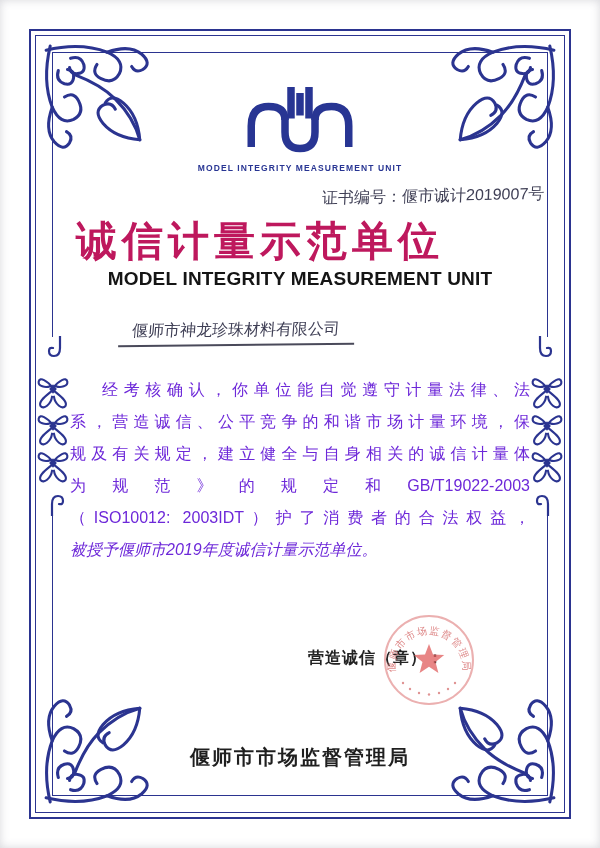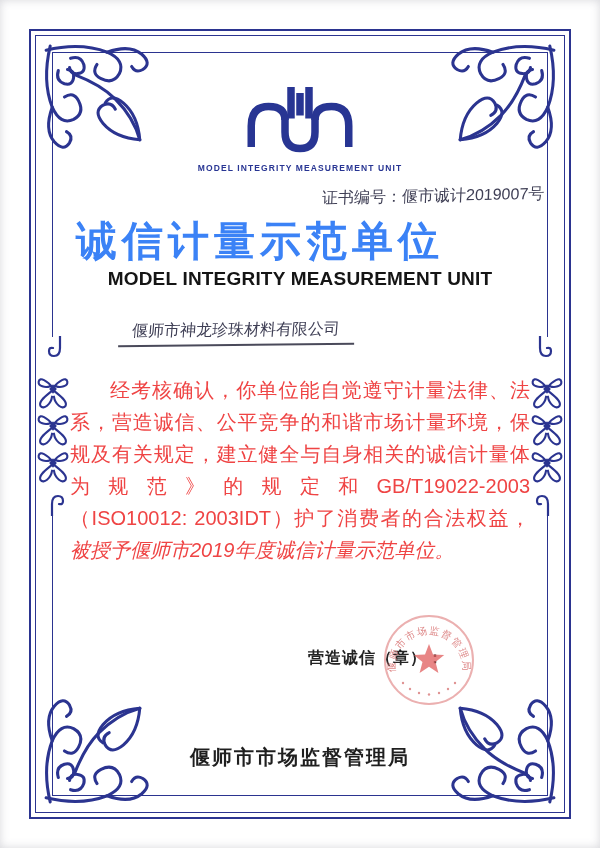--- a/index.html
+++ b/index.html
@@ -24,29 +24,29 @@
   .hook{position:absolute;width:20px;height:24px;}
   
   .logo-wrap{position:absolute;top:78px;left:0;width:600px;text-align:center;}
   .logo-mark{width:120px;height:78px;}
   .logo-caption{margin-top:3px;font-size:8.5px;font-weight:bold;letter-spacing:1.1px;color:#283593;}
   
   .cert-no{position:absolute;top:186px;right:56px;font-size:16px;color:#3f3f55;
     transform:rotate(-1.2deg) skewX(-4deg);white-space:nowrap;}
   .title-zh{position:absolute;top:214px;left:0;width:520px;text-align:center;
     font-family:Liberation Serif, serif;font-weight:bold;
-    font-size:41px;letter-spacing:5px;color:#3b82f6;}
+    font-size:41px;letter-spacing:5px;color:#be185d;}
   .title-en{position:absolute;top:268px;left:0;width:600px;text-align:center;
     font-weight:800;font-size:19px;letter-spacing:.2px;color:#151515;}
   .company-line{position:absolute;top:320px;left:118px;width:236px;
     border-bottom:2px solid #4a4a5a;padding-bottom:3px;text-align:center;
     font-size:16px;color:#3f3f55;transform:rotate(-.6deg);}
   .company-line .hand{display:inline-block;transform:skewX(-5deg);white-space:nowrap;}
-  .body-text{position:absolute;top:374px;left:70px;width:460px;color:#ef4444;
-    font-size:20px;line-height:32px;}
+  .body-text{position:absolute;top:374px;left:70px;width:460px;color:#6d28d9;
+    font-size:16px;line-height:32px;}
   .body-line{text-align:justify;text-align-last:justify;height:32px;overflow:hidden;}
   .body-line.first{text-indent:2em;}
   .body-line.last{text-align-last:left;font-style:italic;}
   .issuer-label{position:absolute;top:648px;left:308px;font-size:16px;font-weight:bold;
     color:#232323;letter-spacing:1px;white-space:nowrap;}
   .seal{position:absolute;top:610px;left:379px;width:100px;height:100px;opacity:.9;}
   .agency{position:absolute;top:744px;left:0;width:600px;text-align:center;
     font-size:20px;font-weight:bold;letter-spacing:2px;color:#1f1f1f;}
 </style>
 </head>

